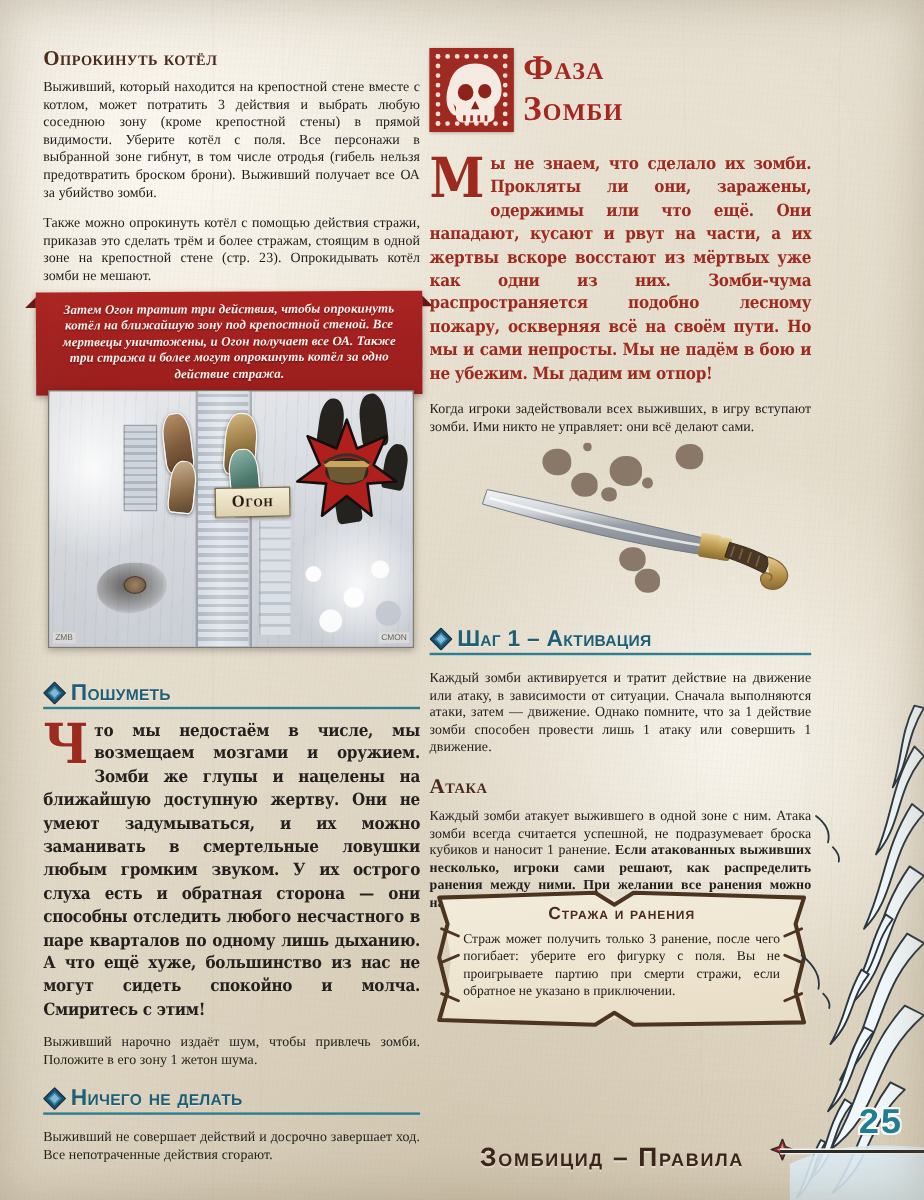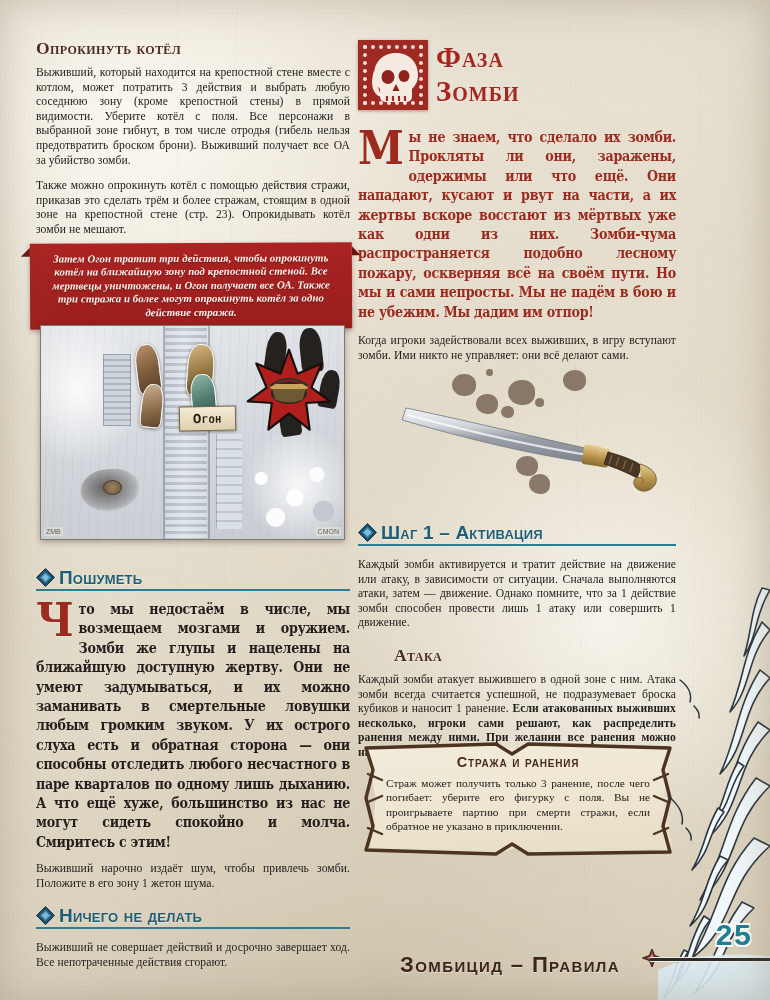--- a/index.html
+++ b/index.html
@@ -263,21 +263,21 @@
   #board-illus .zone-token {
     position: absolute;
     left: 138px; top: 80px;
     padding: 2px 13px 3px 13px;
     background: linear-gradient(180deg, #f4ecd6, #ddd0ae);
     border: 1.4px solid #7a6543;
     box-shadow: 0 1px 3px rgba(40,30,16,.45);
     transform: rotate(-1deg);
   }
   #board-illus .zone-token span {
-    font-family: Liberation Mono, monospace;
+    font-family: Liberation Serif, serif;
     font-variant: small-caps;
     font-weight: bold;
     font-size: 14px;
     color: #2a1d10;
     letter-spacing: .6px;
   }
   #board-illus .corner-mark {
     position: absolute;
     font-family: "Liberation Sans", sans-serif;
     font-size: 7px;
@@ -619,21 +619,21 @@
           <polygon points="10,0.5 19.5,10 10,19.5 0.5,10" fill="#1b4f6b" stroke="#0e3246" stroke-width="1"></polygon>
           <polygon points="10,4 16,10 10,16 4,10" fill="#3b86ab"></polygon>
           <polygon points="10,6 14,10 10,14 6,10" fill="#82bcd8"></polygon>
         </svg>
       </span>
       <span class="label">Шаг 1 – Активация</span>
     </div>
 
     <p class="body">Каждый зомби активируется и тратит действие на движение или атаку, в зависимости от ситуации. Сначала выполняются атаки, затем — движение. Однако помните, что за 1 действие зомби способен провести лишь 1 атаку или совершить 1 движение.</p>
 
-    <h2 class="section-title" style="margin-top:14px;margin-left:36px;">Атака</h2>
+    <h2 class="section-title" style="margin-top:14px;">Атака</h2>
 
     <p class="body"><span>Каждый зомби атакует выжившего в одной зоне с ним. Атака зомби всегда считается успешной, не подразумевает броска кубиков и наносит 1 ранение. </span><b>Если атакованных выживших несколько, игроки сами решают, как распределить ранения между ними. При желании все ранения можно назначить одному из них.</b></p>
   </div>
 
   <div id="scroll-box">
     <div class="scroll-bg"></div>
     <svg class="scroll-frame" viewBox="0 0 316 118" preserveAspectRatio="none">
       <path d="M6 8 L136 4 L152 14 L168 4 L310 8 L303 30 L310 58 L303 86 L310 112
                L168 114 L152 104 L136 114 L6 110 L13 86 L6 58 L13 30 Z" fill="none" stroke="#4c3420" stroke-width="3.4" stroke-linejoin="round"></path>
       <path d="M8 34 L22 40 M8 62 L22 56 M8 88 L22 94

